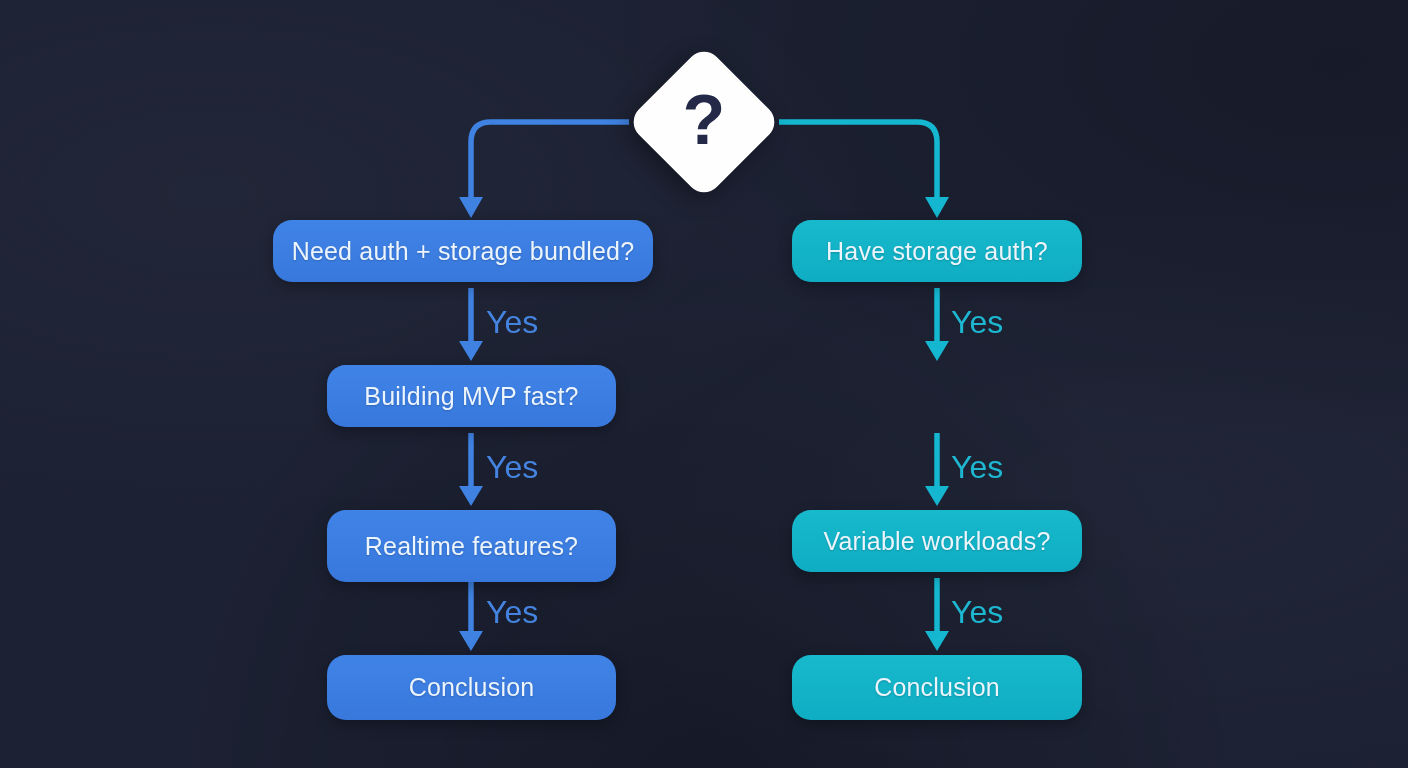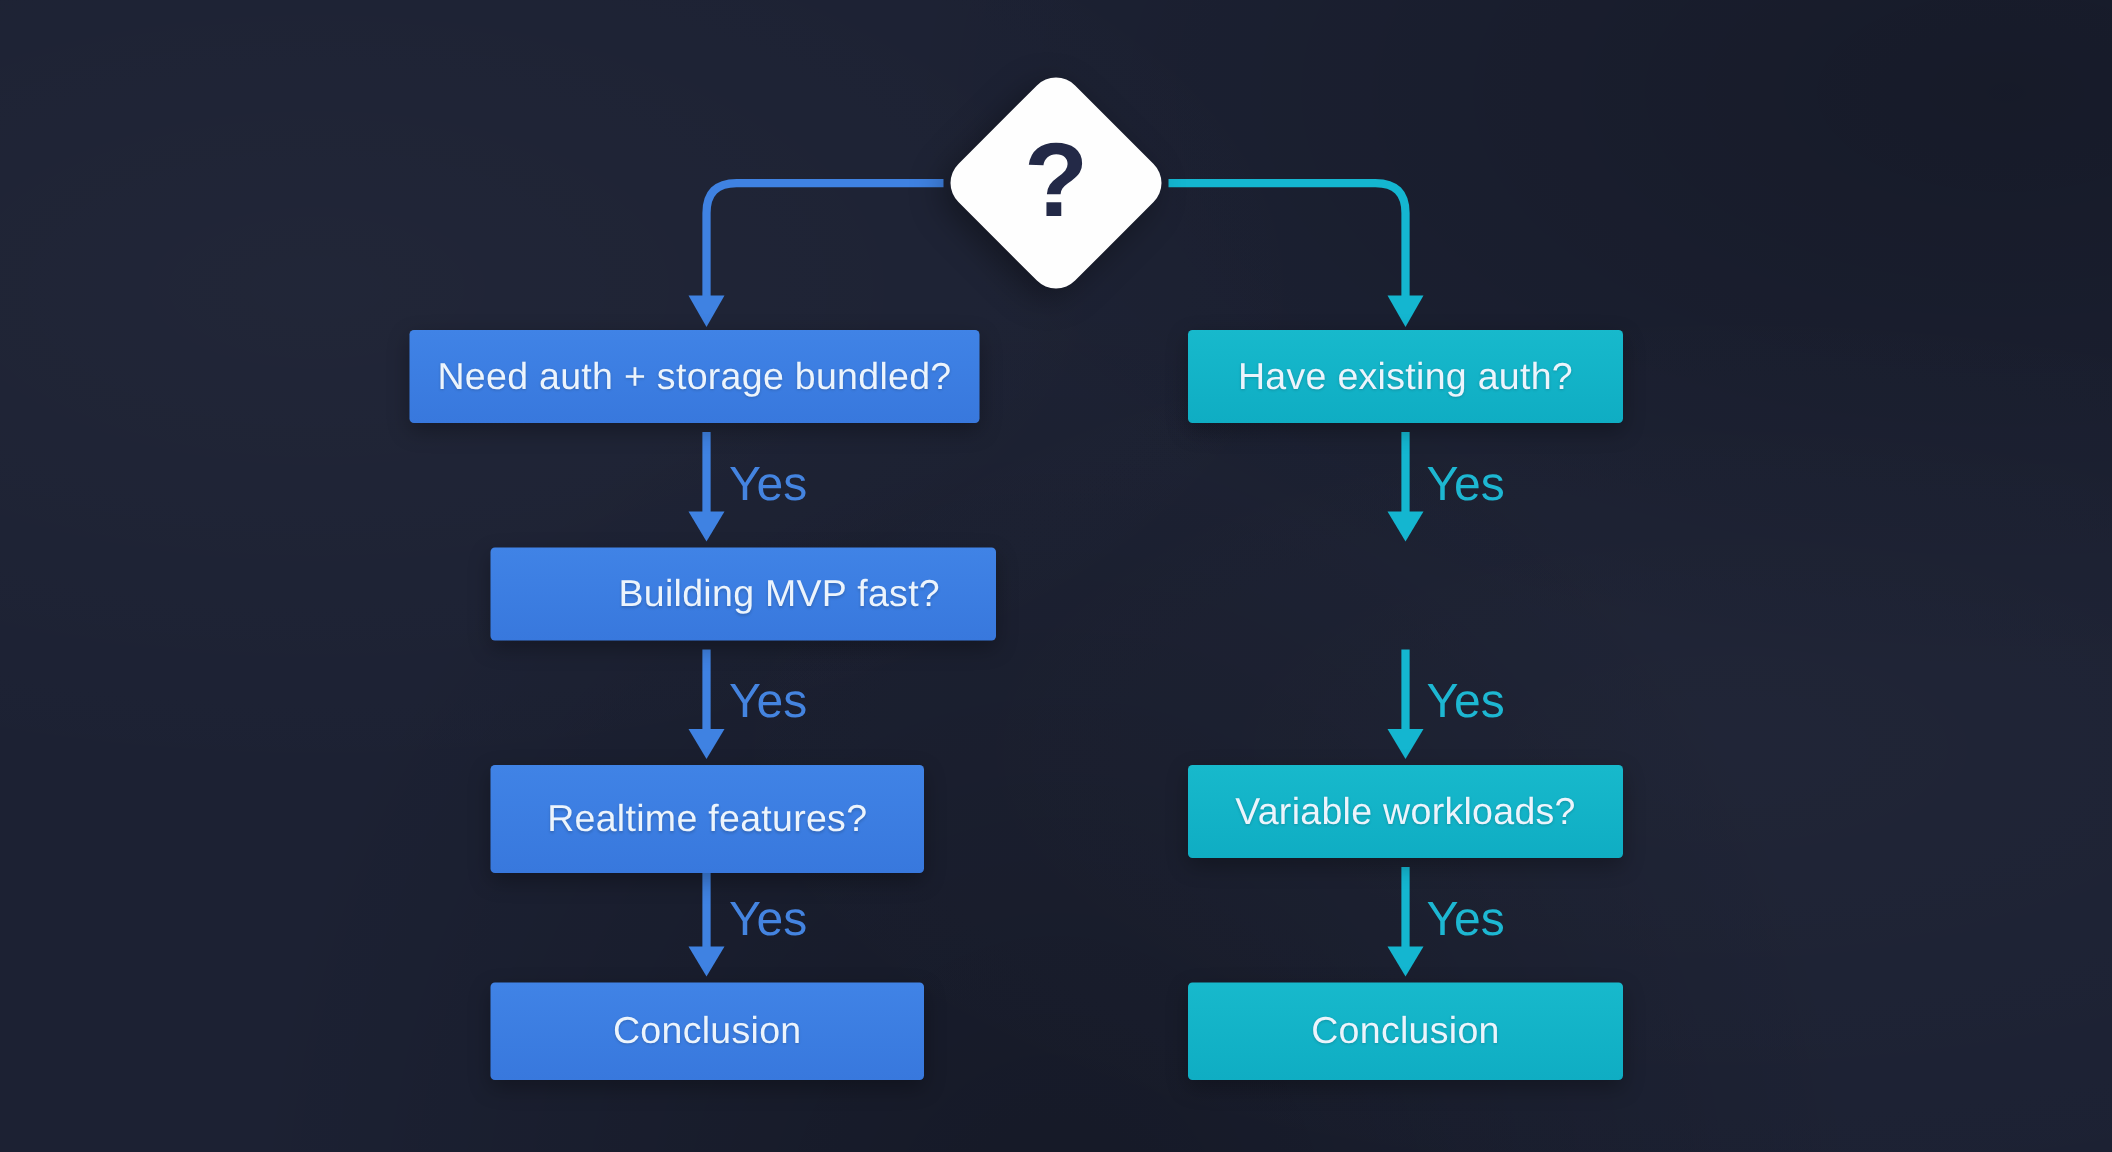--- a/index.html
+++ b/index.html
@@ -53,21 +53,21 @@
     color: #232947;
     padding-bottom: 4px;
     box-sizing: border-box;
   }
 
   .node {
     position: absolute;
     display: flex;
     align-items: center;
     justify-content: center;
-    border-radius: 3px;
+    border-radius: 19px;
     color: #ecf4fc;
     font-size: 25px;
     letter-spacing: 0.2px;
     text-shadow: 0 1px 2px rgba(0,0,0,0.18);
     box-shadow: 0 5px 14px rgba(0,0,0,0.28);
   }
   .node.blue { background: linear-gradient(180deg, #4083e6 0%, #3878dd 100%); }
   .node.teal { background: linear-gradient(180deg, #17b9cc 0%, #0fadc3 100%); }
 
   .yes-label {
@@ -103,25 +103,25 @@
     <path class="stroke-teal" d="M 937 433 L 937 487"></path>
     <path class="head-teal" d="M 925 486 L 949 486 L 937 506 Z"></path>
     <path class="stroke-teal" d="M 937 578 L 937 632"></path>
     <path class="head-teal" d="M 925 631 L 949 631 L 937 651 Z"></path>
   </svg>
 
   <div class="diamond"></div>
   <div class="qmark-layer">?</div>
 
   <div class="node blue" style="left:273px; top:220px; width:380px; height:62px;">Need auth + storage bundled?</div>
-  <div class="node blue" style="left:327px; top:365px; width:289px; height:62px;padding-left:48px;">Building MVP fast?</div>
+  <div class="node blue" style="left:327px; top:365px; width:289px; height:62px;">Building MVP fast?</div>
   <div class="node blue" style="left:327px; top:510px; width:289px; height:72px;">Realtime features?</div>
   <div class="node blue" style="left:327px; top:655px; width:289px; height:65px;">Conclusion</div>
 
-  <div class="node teal" style="left:792px; top:220px; width:290px; height:62px;">Have existing auth?</div>
+  <div class="node teal" style="left:792px; top:220px; width:290px; height:62px;">Have storage auth?</div>
   <div class="node teal" style="left:792px; top:510px; width:290px; height:62px;">Variable workloads?</div>
   <div class="node teal" style="left:792px; top:655px; width:290px; height:65px;">Conclusion</div>
 
   <div class="yes-label blue-text" style="left:486px; top:304px;">Yes</div>
   <div class="yes-label blue-text" style="left:486px; top:449px;">Yes</div>
   <div class="yes-label blue-text" style="left:486px; top:594px;">Yes</div>
 
   <div class="yes-label teal-text" style="left:951px; top:304px;">Yes</div>
   <div class="yes-label teal-text" style="left:951px; top:449px;">Yes</div>
   <div class="yes-label teal-text" style="left:951px; top:594px;">Yes</div>

